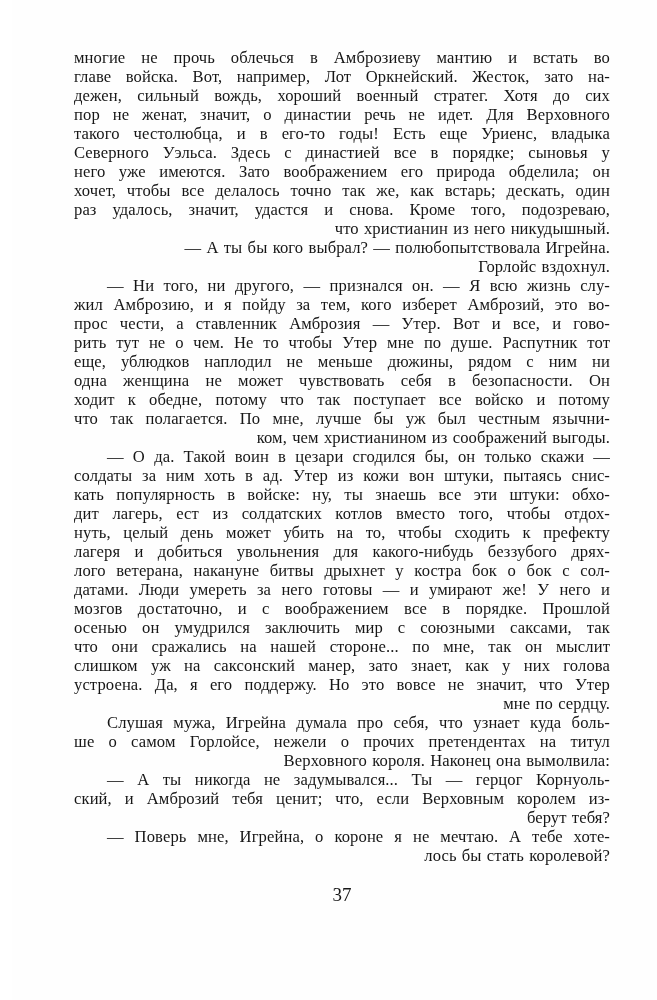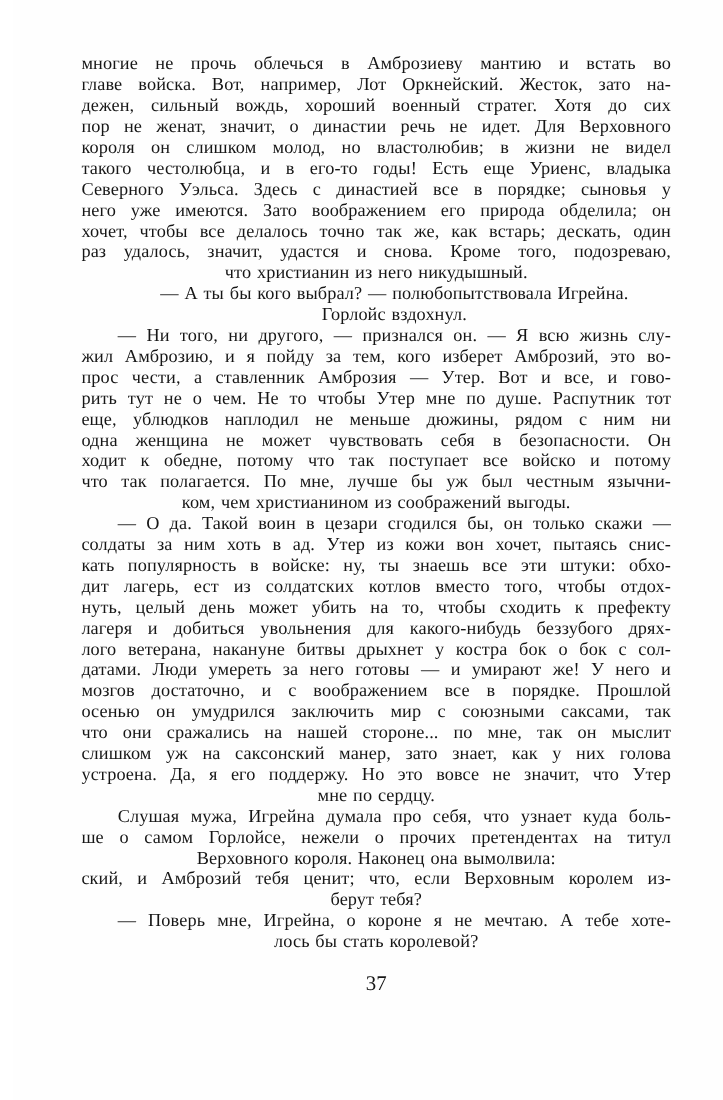--- a/index.html
+++ b/index.html
@@ -24,21 +24,21 @@
   }
   .text-block {
     width: 536px;
   }
   .line {
     font-size: 16.6px;
     line-height: 19px;
     height: 19px;
     white-space: normal;
     overflow: hidden;
-    text-align: center;
+    text-align: right;
     letter-spacing: 0.1px;
     word-spacing: 1px;
   }
   .line.just {
     text-align: justify;
     text-align-last: justify;
   }
   .line.ind {
     padding-left: 33px;
   }
@@ -51,54 +51,54 @@
 </style>
 </head>
 <body>
 
 <div class="book-page">
   <div class="text-block">
       <div class="line just">многие не прочь облечься в Амброзиеву мантию и встать во</div>
       <div class="line just">главе войска. Вот, например, Лот Оркнейский. Жесток, зато на-</div>
       <div class="line just">дежен, сильный вождь, хороший военный стратег. Хотя до сих</div>
       <div class="line just">пор не женат, значит, о династии речь не идет. Для Верховного</div>
-      <div class="line just">короля он слишком молод, но властолюбив; в жизни не видел</div>
       <div class="line just">такого честолюбца, и в его-то годы! Есть еще Уриенс, владыка</div>
       <div class="line just">Северного Уэльса. Здесь с династией все в порядке; сыновья у</div>
       <div class="line just">него уже имеются. Зато воображением его природа обделила; он</div>
       <div class="line just">хочет, чтобы все делалось точно так же, как встарь; дескать, один</div>
       <div class="line just">раз удалось, значит, удастся и снова. Кроме того, подозреваю,</div>
       <div class="line">что христианин из него никудышный.</div>
       <div class="line ind">— А ты бы кого выбрал? — полюбопытствовала Игрейна.</div>
       <div class="line ind">Горлойс вздохнул.</div>
       <div class="line just ind">— Ни того, ни другого, — признался он. — Я всю жизнь слу-</div>
       <div class="line just">жил Амброзию, и я пойду за тем, кого изберет Амброзий, это во-</div>
       <div class="line just">прос чести, а ставленник Амброзия — Утер. Вот и все, и гово-</div>
       <div class="line just">рить тут не о чем. Не то чтобы Утер мне по душе. Распутник тот</div>
       <div class="line just">еще, ублюдков наплодил не меньше дюжины, рядом с ним ни</div>
       <div class="line just">одна женщина не может чувствовать себя в безопасности. Он</div>
       <div class="line just">ходит к обедне, потому что так поступает все войско и потому</div>
       <div class="line just">что так полагается. По мне, лучше бы уж был честным язычни-</div>
       <div class="line">ком, чем христианином из соображений выгоды.</div>
       <div class="line just ind">— О да. Такой воин в цезари сгодился бы, он только скажи —</div>
-      <div class="line just">солдаты за ним хоть в ад. Утер из кожи вон хочет, пытаясь снис-</div>
+      <div class="line just">солдаты за ним хоть в ад. Утер из кожи вон штуки, пытаясь снис-</div>
       <div class="line just">кать популярность в войске: ну, ты знаешь все эти штуки: обхо-</div>
       <div class="line just">дит лагерь, ест из солдатских котлов вместо того, чтобы отдох-</div>
       <div class="line just">нуть, целый день может убить на то, чтобы сходить к префекту</div>
       <div class="line just">лагеря и добиться увольнения для какого-нибудь беззубого дрях-</div>
       <div class="line just">лого ветерана, накануне битвы дрыхнет у костра бок о бок с сол-</div>
       <div class="line just">датами. Люди умереть за него готовы — и умирают же! У него и</div>
       <div class="line just">мозгов достаточно, и с воображением все в порядке. Прошлой</div>
       <div class="line just">осенью он умудрился заключить мир с союзными саксами, так</div>
       <div class="line just">что они сражались на нашей стороне... по мне, так он мыслит</div>
       <div class="line just">слишком уж на саксонский манер, зато знает, как у них голова</div>
       <div class="line just">устроена. Да, я его поддержу. Но это вовсе не значит, что Утер</div>
       <div class="line">мне по сердцу.</div>
       <div class="line just ind">Слушая мужа, Игрейна думала про себя, что узнает куда боль-</div>
       <div class="line just">ше о самом Горлойсе, нежели о прочих претендентах на титул</div>
       <div class="line">Верховного короля. Наконец она вымолвила:</div>
+      <div class="line just ind">— А ты никогда не задумывался... Ты — герцог Корнуоль-</div>
       <div class="line just">ский, и Амброзий тебя ценит; что, если Верховным королем из-</div>
       <div class="line">берут тебя?</div>
       <div class="line just ind">— Поверь мне, Игрейна, о короне я не мечтаю. А тебе хоте-</div>
       <div class="line">лось бы стать королевой?</div>
     </div>
   <div class="page-number">37</div>
 </div>
 
 </body></html>

